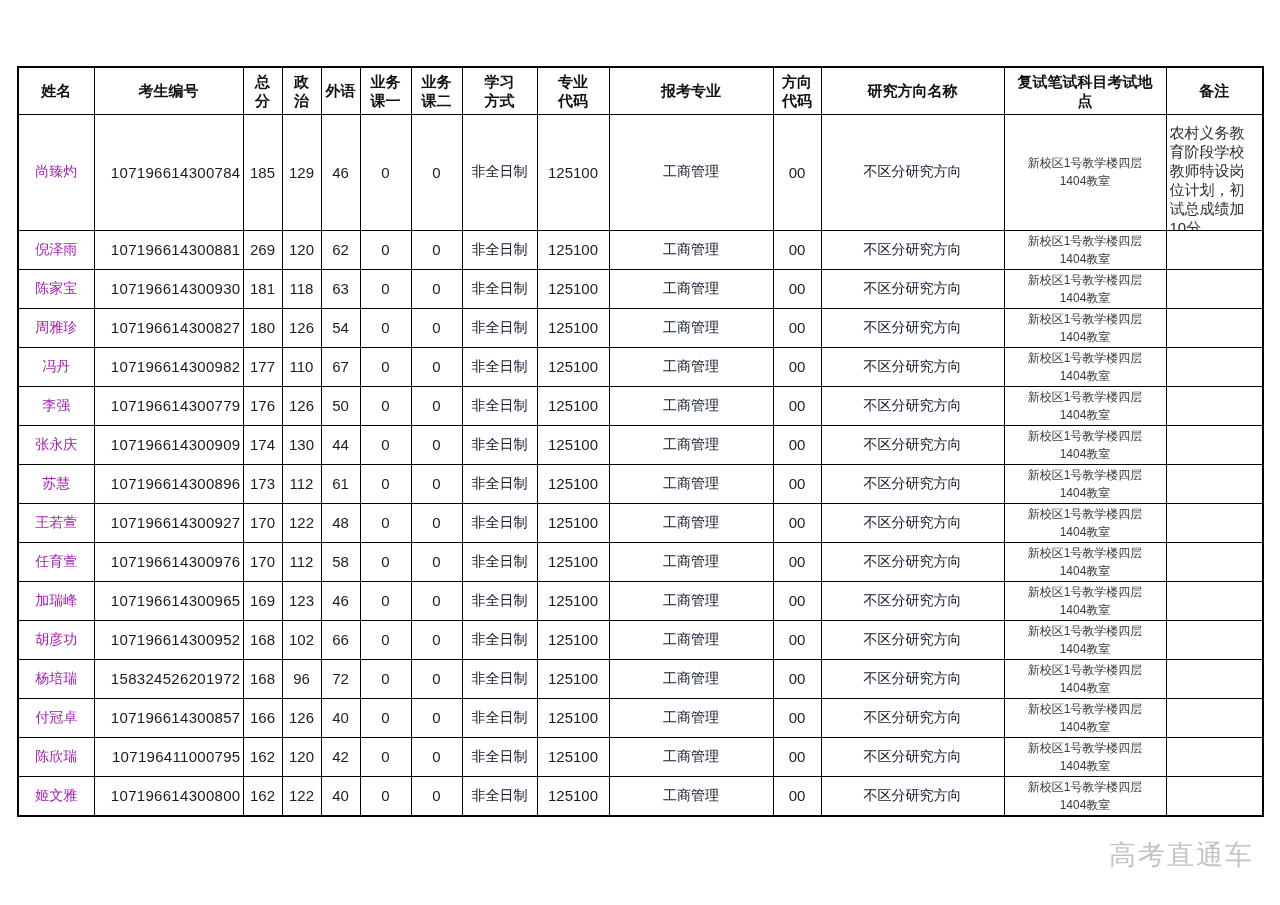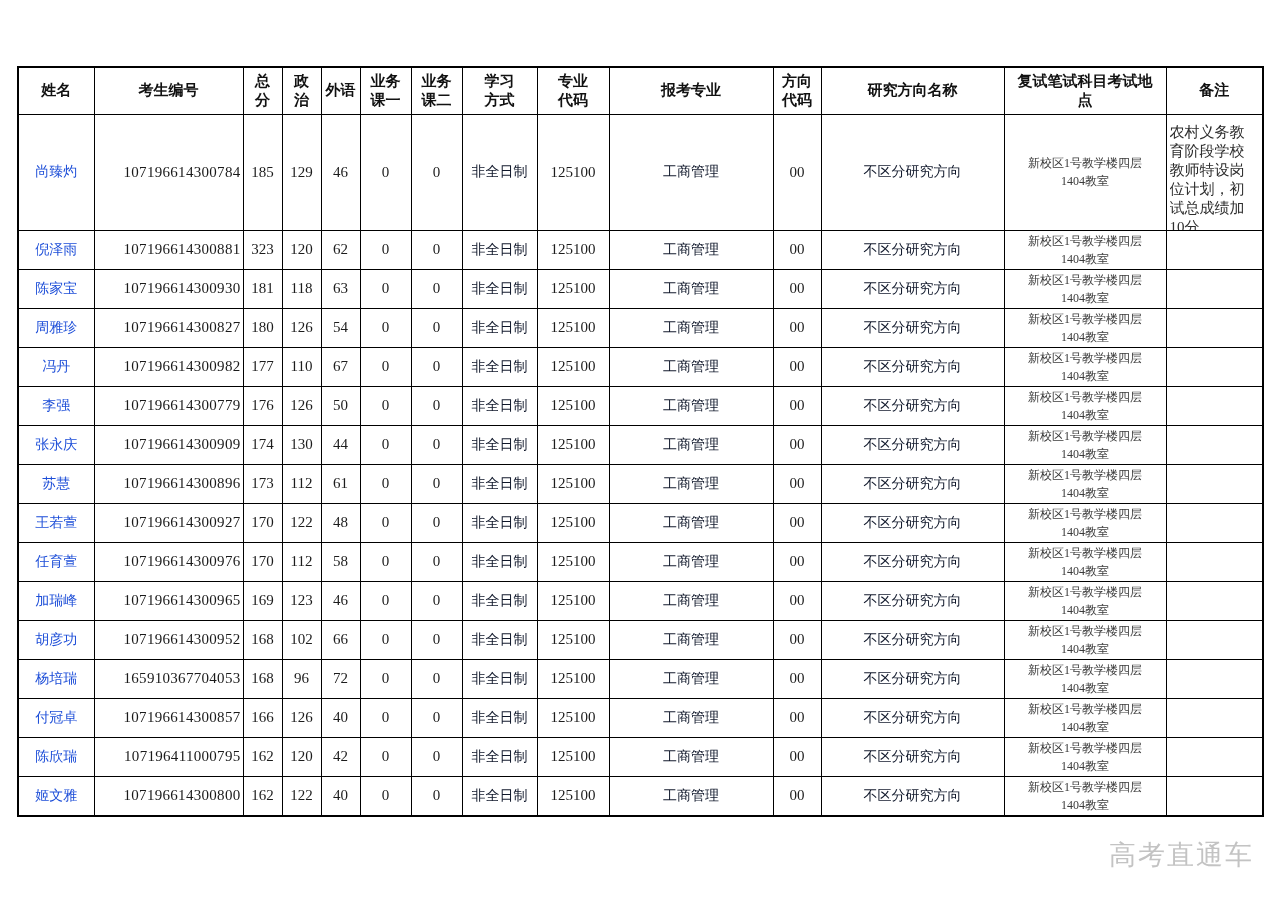--- a/index.html
+++ b/index.html
@@ -7,21 +7,20 @@
     padding: 0;
     background: #ffffff;
     font-family: "Liberation Sans", sans-serif;
   }
   .page {
     position: relative;
     width: 1280px;
     height: 905px;
     background: #ffffff;
     overflow: hidden;
-    font-family: Liberation Serif, serif;
   }
   table.score-table {
     position: absolute;
     left: 17px;
     top: 66px;
     width: 1245px;
     border-collapse: collapse;
     table-layout: fixed;
     border: 2.5px solid #000000;
   }
@@ -36,21 +35,21 @@
   tbody tr { height: 37.5px; }
   tbody tr.tall-row { height: 110px; }
   th {
     font-size: 15px;
     font-weight: bold;
     color: #111111;
     line-height: 19px;
     white-space: pre-line;
   }
   td { font-size: 15px; color: #1c1c1c; }
-  .td.c-name { font-size: 14px; color: #1d4ed8; }
+  .td.c-name { font-size: 14px; color: #a21caf; }
   .td.c-candidate_id { font-size: 15px; color: #1a1a1a; letter-spacing: 0.3px; text-align: right; }
   .td.c-study_mode, .td.c-major, .td.c-direction_name {
     font-size: 14px;
     color: #0f172a;
   }
   .td.c-retest_location {
     font-size: 12px;
     color: #3a3a3a;
     white-space: pre-line;
     line-height: 18px;
@@ -137,21 +136,21 @@
           <td class="td c-direction_name">不区分研究方向</td>
           <td class="td c-retest_location">新校区1号教学楼四层
 1404教室</td>
           <td class="td c-remark">
             <div class="remark-clip">农村义务教育阶段学校教师特设岗位计划，初试总成绩加10分</div>
           </td>
         </tr>
         <tr>
           <td class="td c-name">倪泽雨</td>
           <td class="td c-candidate_id">107196614300881</td>
-          <td class="td c-total">323</td>
+          <td class="td c-total">269</td>
           <td class="td c-politics">120</td>
           <td class="td c-foreign_lang">62</td>
           <td class="td c-course1">0</td>
           <td class="td c-course2">0</td>
           <td class="td c-study_mode">非全日制</td>
           <td class="td c-major_code">125100</td>
           <td class="td c-major">工商管理</td>
           <td class="td c-direction_code">00</td>
           <td class="td c-direction_name">不区分研究方向</td>
           <td class="td c-retest_location">新校区1号教学楼四层
@@ -323,21 +322,21 @@
           <td class="td c-major_code">125100</td>
           <td class="td c-major">工商管理</td>
           <td class="td c-direction_code">00</td>
           <td class="td c-direction_name">不区分研究方向</td>
           <td class="td c-retest_location">新校区1号教学楼四层
 1404教室</td>
           <td class="td c-remark"></td>
         </tr>
         <tr>
           <td class="td c-name">杨培瑞</td>
-          <td class="td c-candidate_id">165910367704053</td>
+          <td class="td c-candidate_id">158324526201972</td>
           <td class="td c-total">168</td>
           <td class="td c-politics">96</td>
           <td class="td c-foreign_lang">72</td>
           <td class="td c-course1">0</td>
           <td class="td c-course2">0</td>
           <td class="td c-study_mode">非全日制</td>
           <td class="td c-major_code">125100</td>
           <td class="td c-major">工商管理</td>
           <td class="td c-direction_code">00</td>
           <td class="td c-direction_name">不区分研究方向</td>

